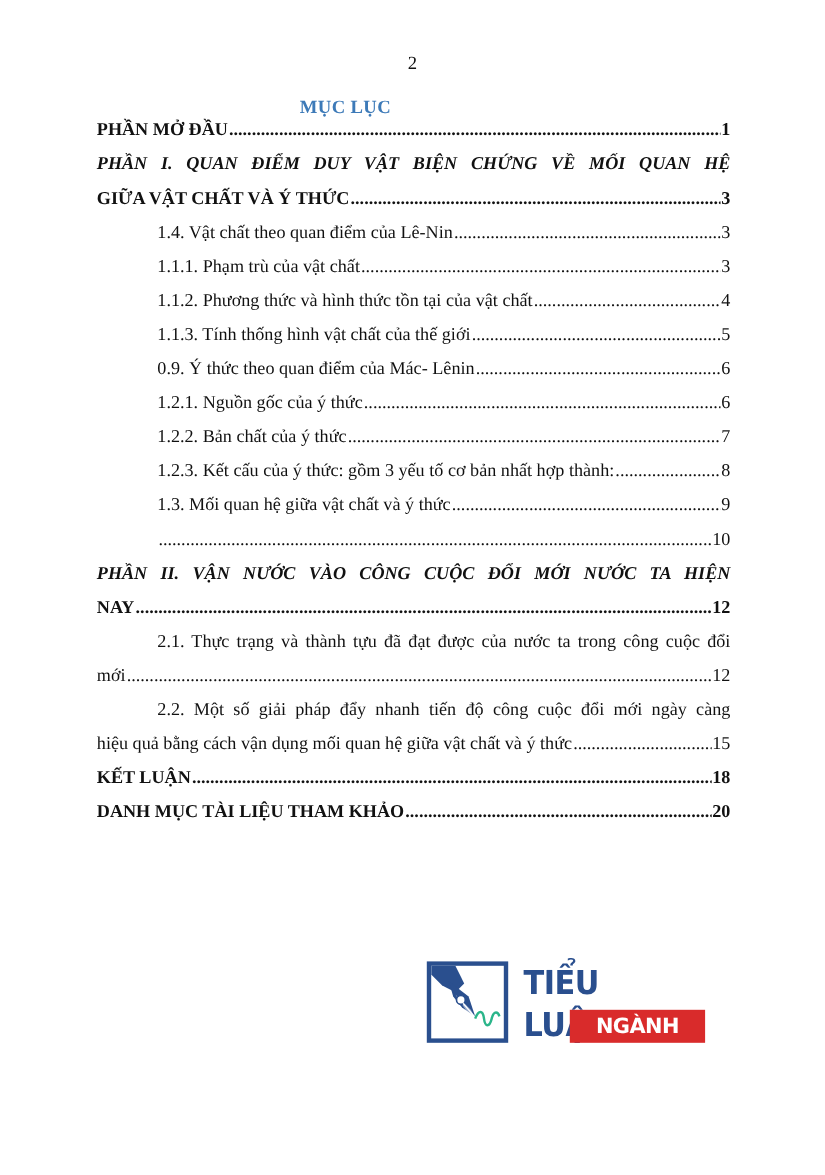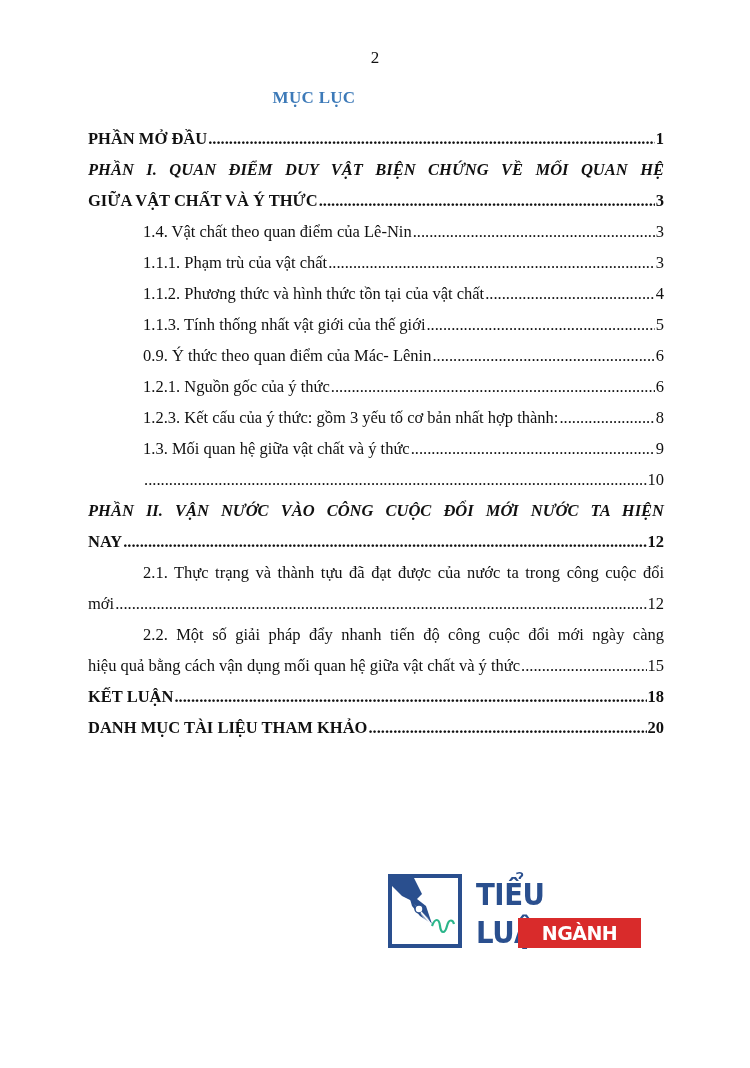--- a/index.html
+++ b/index.html
@@ -1,21 +1,21 @@
 <!DOCTYPE html>
 <html><head>
 <meta charset="utf-8">
 <style>
   html, body { margin: 0; padding: 0; background: #ffffff; }
   body { width: 750px; height: 1068px; position: relative; overflow: hidden;
          font-family: "Liberation Serif", "DejaVu Serif", serif; color: #111; }
   .page-number { position: absolute; top: 48px; left: 0; width: 750px; text-align: center; font-size: 17px; }
   .toc-title { position: absolute; top: 88px; left: 0; width: 628px; text-align: center;
                font-size: 17px; font-weight: bold; color: #3d7ab8; letter-spacing: 0.3px; }
-  .toc { position: absolute; top: 123px; left: 88px; width: 576px; }
+  .toc { position: absolute; top: 102px; left: 88px; width: 576px; }
   .row { display: flex; align-items: baseline; height: 31px; line-height: 31px; font-size: 16.5px; white-space: nowrap; }
   .row.bold { font-weight: bold; font-size: 16.5px; }
   .row.indent { padding-left: 55px; }
   .row .label { flex: 0 0 auto; }
   .row .leader { flex: 1 1 auto; overflow: hidden; margin: 0 1px; position: relative; }
   .row .leader::after {
     content: "................................................................................................................................................................................................................";
     letter-spacing: 0px;
   }
   .row .page { flex: 0 0 auto; }
@@ -60,33 +60,38 @@
     <span class="label">1.1.1. Phạm trù của vật chất</span>
     <span class="leader"></span>
     <span class="page">3</span>
   </div>
   <div class="row indent">
     <span class="label">1.1.2. Phương thức và hình thức tồn tại của vật chất</span>
     <span class="leader"></span>
     <span class="page">4</span>
   </div>
   <div class="row indent">
-    <span class="label">1.1.3. Tính thống nhất vật giới của thế giới</span>
+    <span class="label">1.1.3. Tính thống hình vật chất của thế giới</span>
     <span class="leader"></span>
     <span class="page">5</span>
   </div>
   <div class="row indent">
     <span class="label">0.9. Ý thức theo quan điểm của Mác- Lênin</span>
     <span class="leader"></span>
     <span class="page">6</span>
   </div>
   <div class="row indent">
     <span class="label">1.2.1. Nguồn gốc của ý thức</span>
     <span class="leader"></span>
     <span class="page">6</span>
+  </div>
+  <div class="row indent">
+    <span class="label">1.2.2. Bản chất của ý thức</span>
+    <span class="leader"></span>
+    <span class="page">7</span>
   </div>
   <div class="row indent">
     <span class="label">1.2.3. Kết cấu của ý thức: gồm 3 yếu tố cơ bản nhất hợp thành:</span>
     <span class="leader"></span>
     <span class="page">8</span>
   </div>
   <div class="row indent">
     <span class="label">1.3. Mối quan hệ giữa vật chất và ý thức</span>
     <span class="leader"></span>
     <span class="page">9</span>

